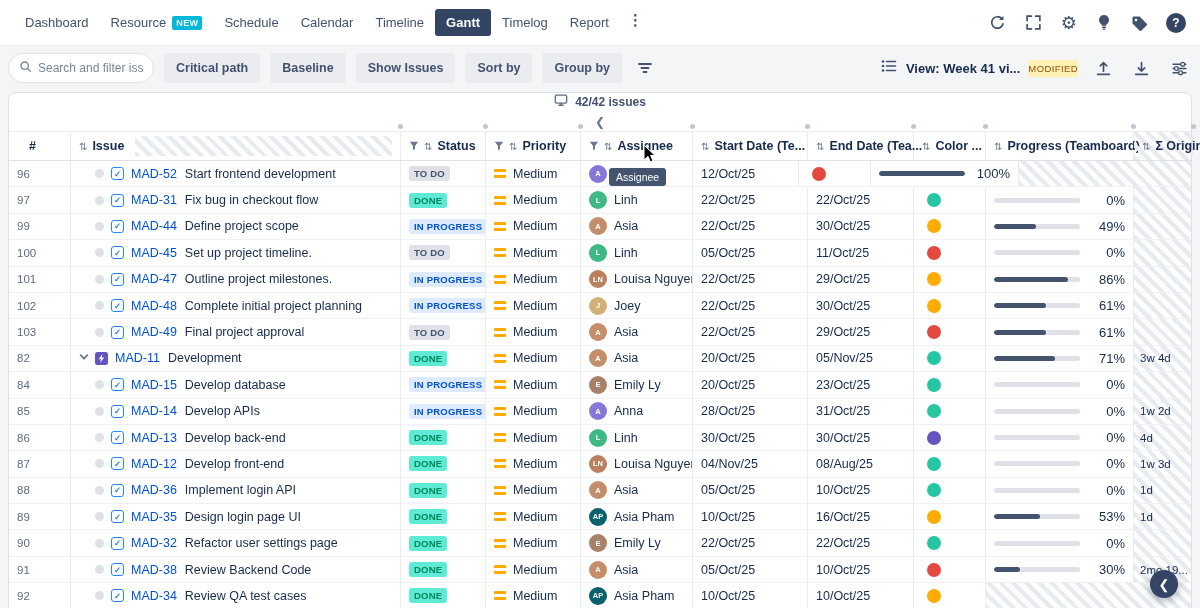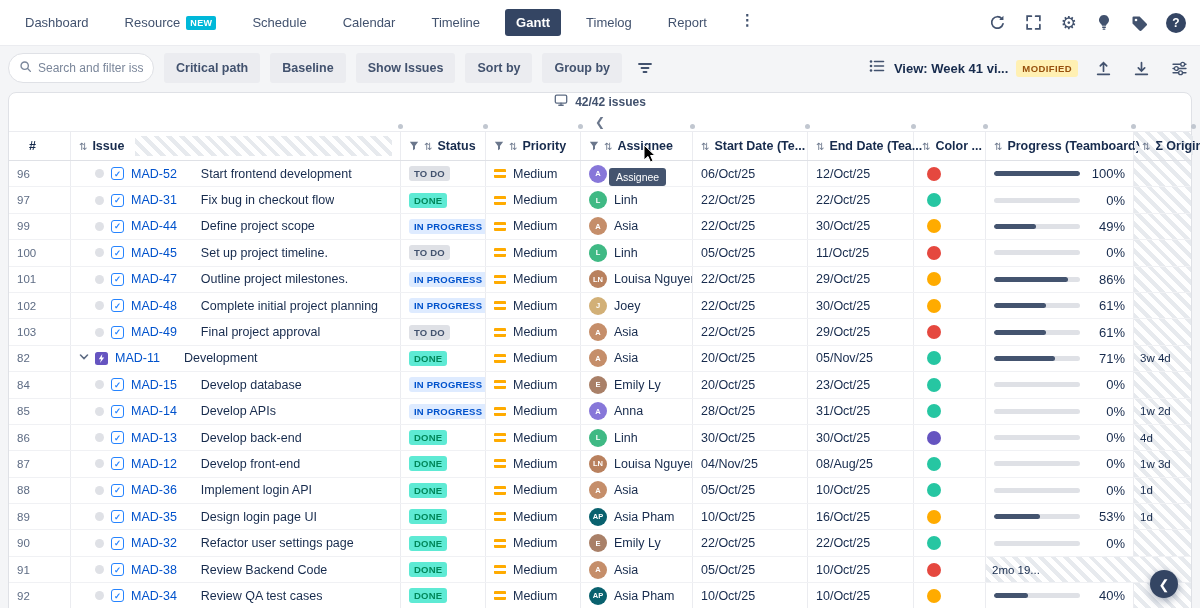--- a/index.html
+++ b/index.html
@@ -1,41 +1,41 @@
 <!DOCTYPE html>
 <html><head>
 <meta charset="utf-8">
 <style>
   * { box-sizing: border-box; margin: 0; padding: 0; }
   html,body { width:1200px; height:608px; overflow:hidden; }
   body { font-family:"Liberation Sans",sans-serif; background:#f4f5f7; position:relative; }
 
   
   .topnav { height:46px; background:#fff; border-bottom:1px solid #ebecf0; display:flex; align-items:center; justify-content:space-between; padding:0 14px; }
-  .nav-items { display:flex; align-items:flex-start; gap:14px; }
+  .nav-items { display:flex; align-items:flex-start; gap:0; }
   .nav-item { padding:6px 11px; font-size:13px; color:#42526e; border-radius:3px; display:flex; align-items:center; gap:6px; cursor:pointer; white-space:nowrap; }
   .nav-item.active { background:#344563; color:#fff; font-weight:bold; }
   .badge-new { background:#00B8D9; color:#fff; font-size:9px; font-weight:bold; padding:2px 4px; border-radius:2px; letter-spacing:.4px; }
   .kebab { color:#42526e; font-size:15px; font-weight:bold; padding:2px 8px; }
   .nav-icons { display:flex; align-items:center; gap:19px; }
   .nicon { display:flex; align-items:center; color:#42526e; }
   .nicon.glyph { font-size:18px; line-height:1; }
   .help-circle { width:20px; height:20px; border-radius:50%; background:#344563; color:#fff; font-weight:bold; font-size:12px; display:flex; align-items:center; justify-content:center; }
 
   
   .toolbar { height:42px; display:flex; align-items:center; gap:10px; padding:2px 8px 0 8px; }
   .search { width:146px; height:30px; background:#fff; border:1px solid #dfe1e6; border-radius:15px; display:flex; align-items:center; gap:6px; padding:0 10px; flex:none; }
   .search input { border:none; outline:none; background:transparent; width:100%; font-size:12px; color:#42526e; font-family:"Liberation Sans",sans-serif; }
   .search input::placeholder { color:#7a869a; }
   .tbtn { height:30px; padding:0 12px; background:#ebecf0; border:none; border-radius:3px; font-size:12.5px; font-weight:600; color:#42526e; font-family:"Liberation Sans",sans-serif; cursor:pointer; white-space:nowrap; }
   .icon-btn { display:flex; align-items:center; justify-content:center; padding:4px; cursor:pointer; }
   .toolbar-right { margin-left:auto; display:flex; align-items:center; gap:13px; }
   .view-wrap { display:flex; align-items:center; gap:8px; cursor:pointer; }
   .view-label { font-size:13px; font-weight:600; color:#172b4d; white-space:nowrap; }
-  .badge-modified { background:#fff0b3; color:#974f0c; font-size:9.5px; font-weight:bold; letter-spacing:.4px; padding:3px 6px; border-radius:3px;text-align:right; }
+  .badge-modified { background:#fff0b3; color:#974f0c; font-size:9.5px; font-weight:normal; letter-spacing:.4px; padding:3px 0; border-radius:3px;text-align:right; }
 
   
   .panel { position:absolute; left:8px; right:8px; top:92px; height:560px; background:#fff; border:1px solid #dfe1e6; border-radius:8px 8px 0 0; }
   .panel-header { height:38px; display:flex; align-items:center; justify-content:space-between; padding:0 14px;flex-direction:column; }
   .issues-chip { display:flex; align-items:center; gap:7px; font-size:12px; font-weight:600; color:#42526e; }
   .collapse-ch { color:#6b778c; font-size:12px; cursor:pointer; padding:2px 4px; }
 
   
   .thead { display:flex; height:30px; border-top:1px solid #ebecf0; border-bottom:1px solid #dfe1e6; position:relative; }
   .th { display:flex; align-items:center; gap:5px; font-size:12.5px; font-weight:bold; color:#172b4d; padding:0 8px; border-right:1px solid #ebecf0; position:relative; white-space:nowrap; overflow:visible; flex:none; cursor:pointer; }
@@ -57,21 +57,21 @@
   .c-origin { width:59px; border-right:none !important; flex:1 !important; }
 
   .tr { display:flex; height:26.4px; border-bottom:1px solid #f0f1f4; }
   .td { display:flex; align-items:center; padding:0 8px; border-right:1px solid #ebecf0; font-size:12.5px; color:#172b4d; overflow:hidden; white-space:nowrap; flex:none; }
   .td.c-num { color:#5e6c84; font-size:11.5px; }
 
   .exp-slot { width:16px; flex:none; display:flex; align-items:center; }
   .dot { width:9px; height:9px; border-radius:50%; background:#dfe1e6; flex:none; margin-right:7px; }
   .taskic { width:13px; height:13px; border:1.5px solid #2684FF; border-radius:3px; color:#2684FF; font-size:8.5px; font-weight:bold; display:flex; align-items:center; justify-content:center; flex:none; margin-right:7px; }
   .epicic { display:flex; align-items:center; margin-right:7px; flex:none; }
-  .key { color:#0052cc; text-decoration:none; margin-right:24px; flex:none; cursor:pointer; }
+  .key { color:#0052cc; text-decoration:none; margin-right:8px; flex:none; cursor:pointer; }
   .summary { color:#172b4d; overflow:hidden; text-overflow:ellipsis; }
 
   .loz { font-size:9.5px; font-weight:bold; padding:2px 5px; border-radius:3px; letter-spacing:.2px; }
   .loz.todo { background:#dfe1e6; color:#42526e; }
   .loz.done { background:#5eead4; color:#00875a; }
   .loz.inprog { background:#deebff; color:#0052cc; }
 
   .eq { width:12px; height:9px; flex:none; margin-right:7px; background:linear-gradient(#ffab00 0 3px,transparent 3px 6px,#ffab00 6px 9px); border-radius:1px; }
 
   .av { width:18px; height:18px; border-radius:50%; color:#fff; font-size:7.5px; font-weight:bold; display:flex; align-items:center; justify-content:center; flex:none; margin-right:7px; }
@@ -294,21 +294,20 @@
           <span class="loz todo">TO DO</span>
         </div>
         <div class="td c-priority">
           <span class="eq"></span>
           <span>Medium</span>
         </div>
         <div class="td c-assignee">
           <span class="av" style="background:#8777D9">A</span>
           <span>Anna</span>
         </div>
-        <div class="td c-start">06/Oct/25</div>
         <div class="td c-end">12/Oct/25</div>
         <div class="td c-color">
           <span class="cc" style="background:#E5483F"></span>
         </div>
         <div class="td c-progress">
           <span class="track">
             <span class="fill" style="width:100%"></span>
           </span>
           <span class="pct">100%</span>
         </div>
@@ -802,20 +801,26 @@
         </div>
         <div class="td c-assignee">
           <span class="av" style="background:#C58E6A">A</span>
           <span>Asia</span>
         </div>
         <div class="td c-start">05/Oct/25</div>
         <div class="td c-end">10/Oct/25</div>
         <div class="td c-color">
           <span class="cc" style="background:#E5483F"></span>
         </div>
+        <div class="td c-progress">
+          <span class="track">
+            <span class="fill" style="width:30%"></span>
+          </span>
+          <span class="pct">30%</span>
+        </div>
         <div class="td c-origin hatch">2mo 19...</div>
       </div>
       <div class="tr">
         <div class="td c-num">92</div>
         <div class="td c-issue">
           <span class="exp-slot"></span>
           <span class="dot"></span>
           <span class="taskic">✓</span>
           <a class="key">MAD-34</a>
           <span class="summary">Review QA test cases</span>
@@ -828,26 +833,20 @@
           <span>Medium</span>
         </div>
         <div class="td c-assignee">
           <span class="av" style="background:#09616E">AP</span>
           <span>Asia Pham</span>
         </div>
         <div class="td c-start">10/Oct/25</div>
         <div class="td c-end">10/Oct/25</div>
         <div class="td c-color">
           <span class="cc" style="background:#FFAB00"></span>
-        </div>
-        <div class="td c-progress">
-          <span class="track">
-            <span class="fill" style="width:40%"></span>
-          </span>
-          <span class="pct">40%</span>
         </div>
         <div class="td c-origin hatch"></div>
       </div>
     </div>
 </div>
 
 <div class="tooltip">Assignee</div>
 <div class="cursor">
   <svg width="14" height="20" viewBox="0 0 14 20">
       <path d="M1 1v15l4-3.6 2.4 5.6 2.6-1.1-2.4-5.4H12z" fill="#000" stroke="#fff" stroke-width="1"></path>

